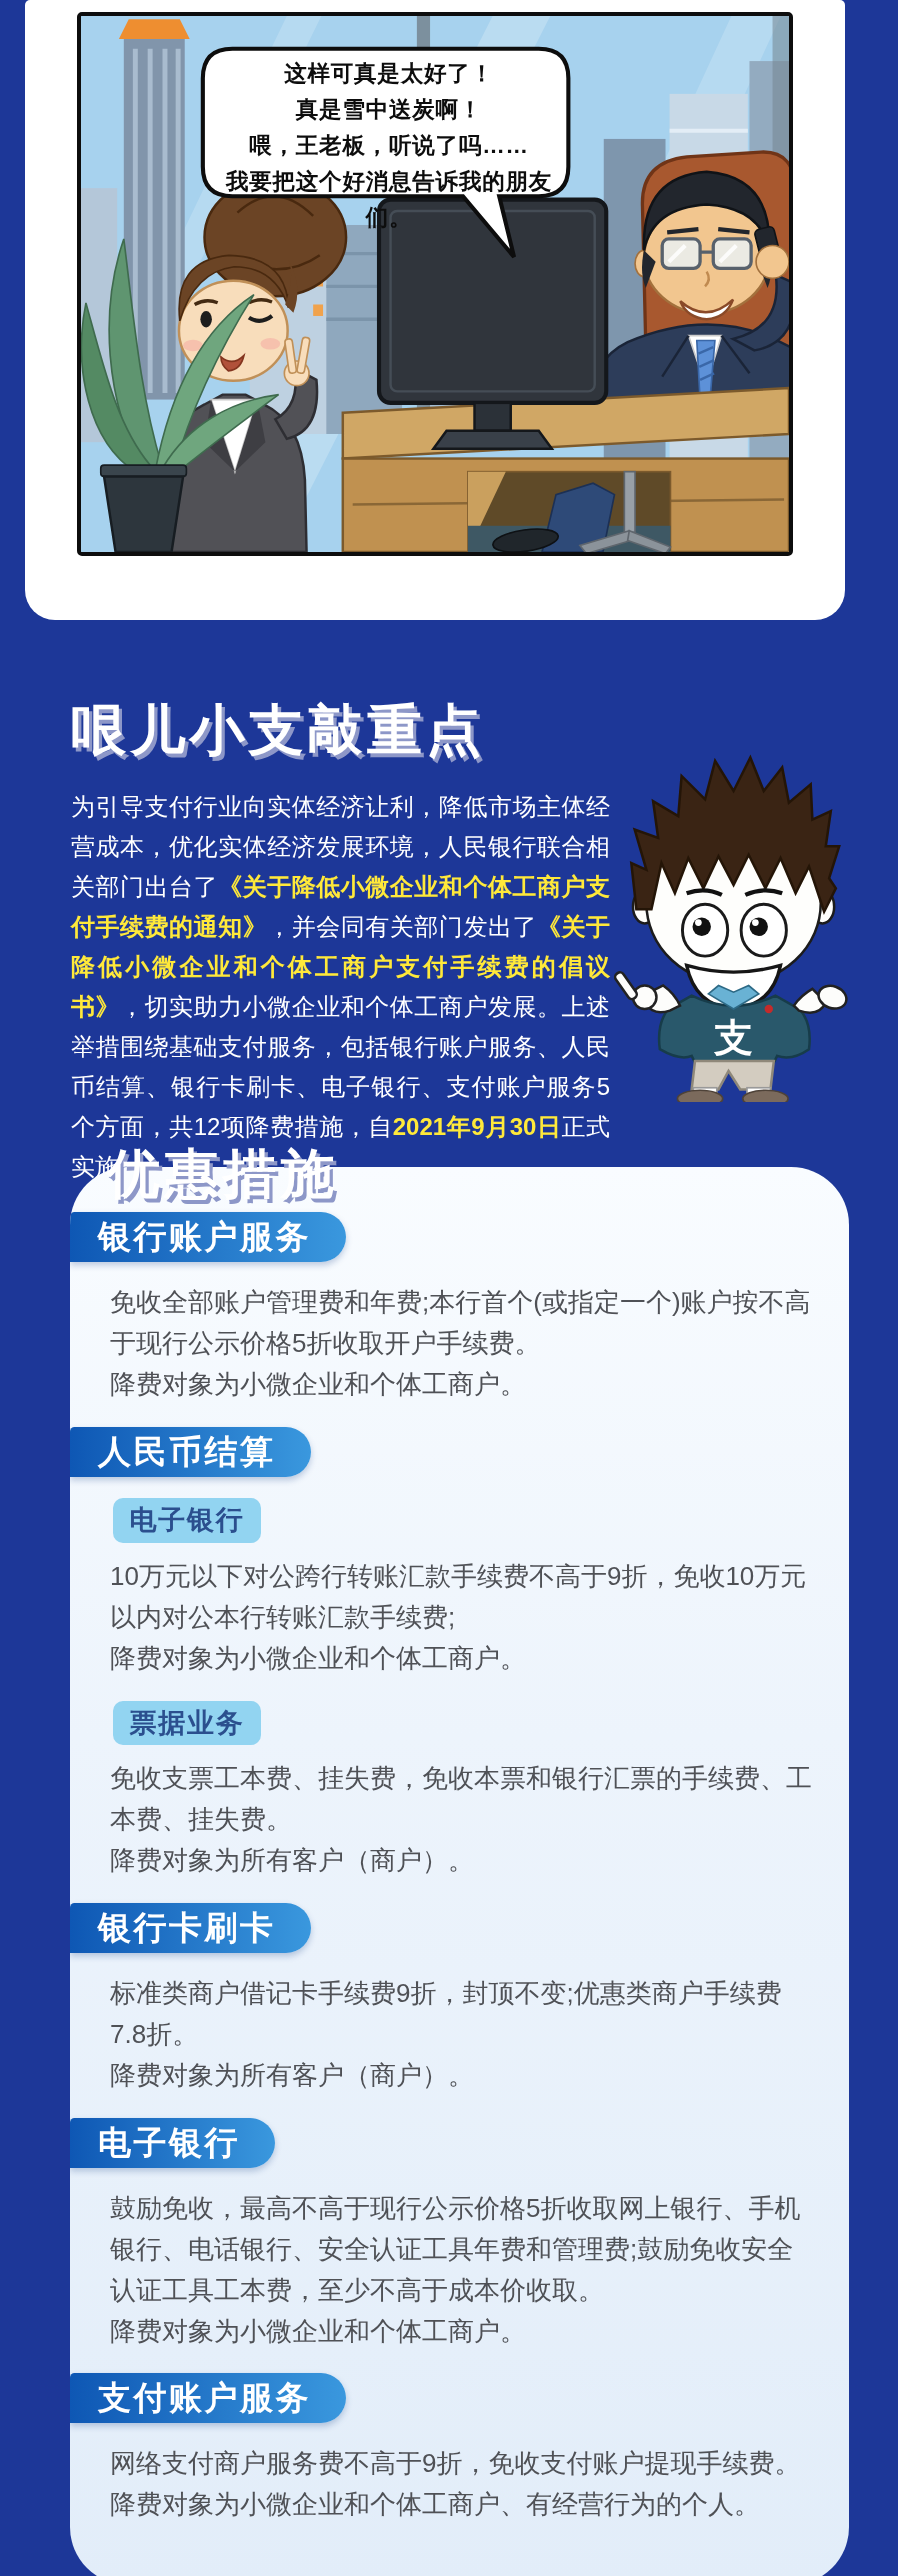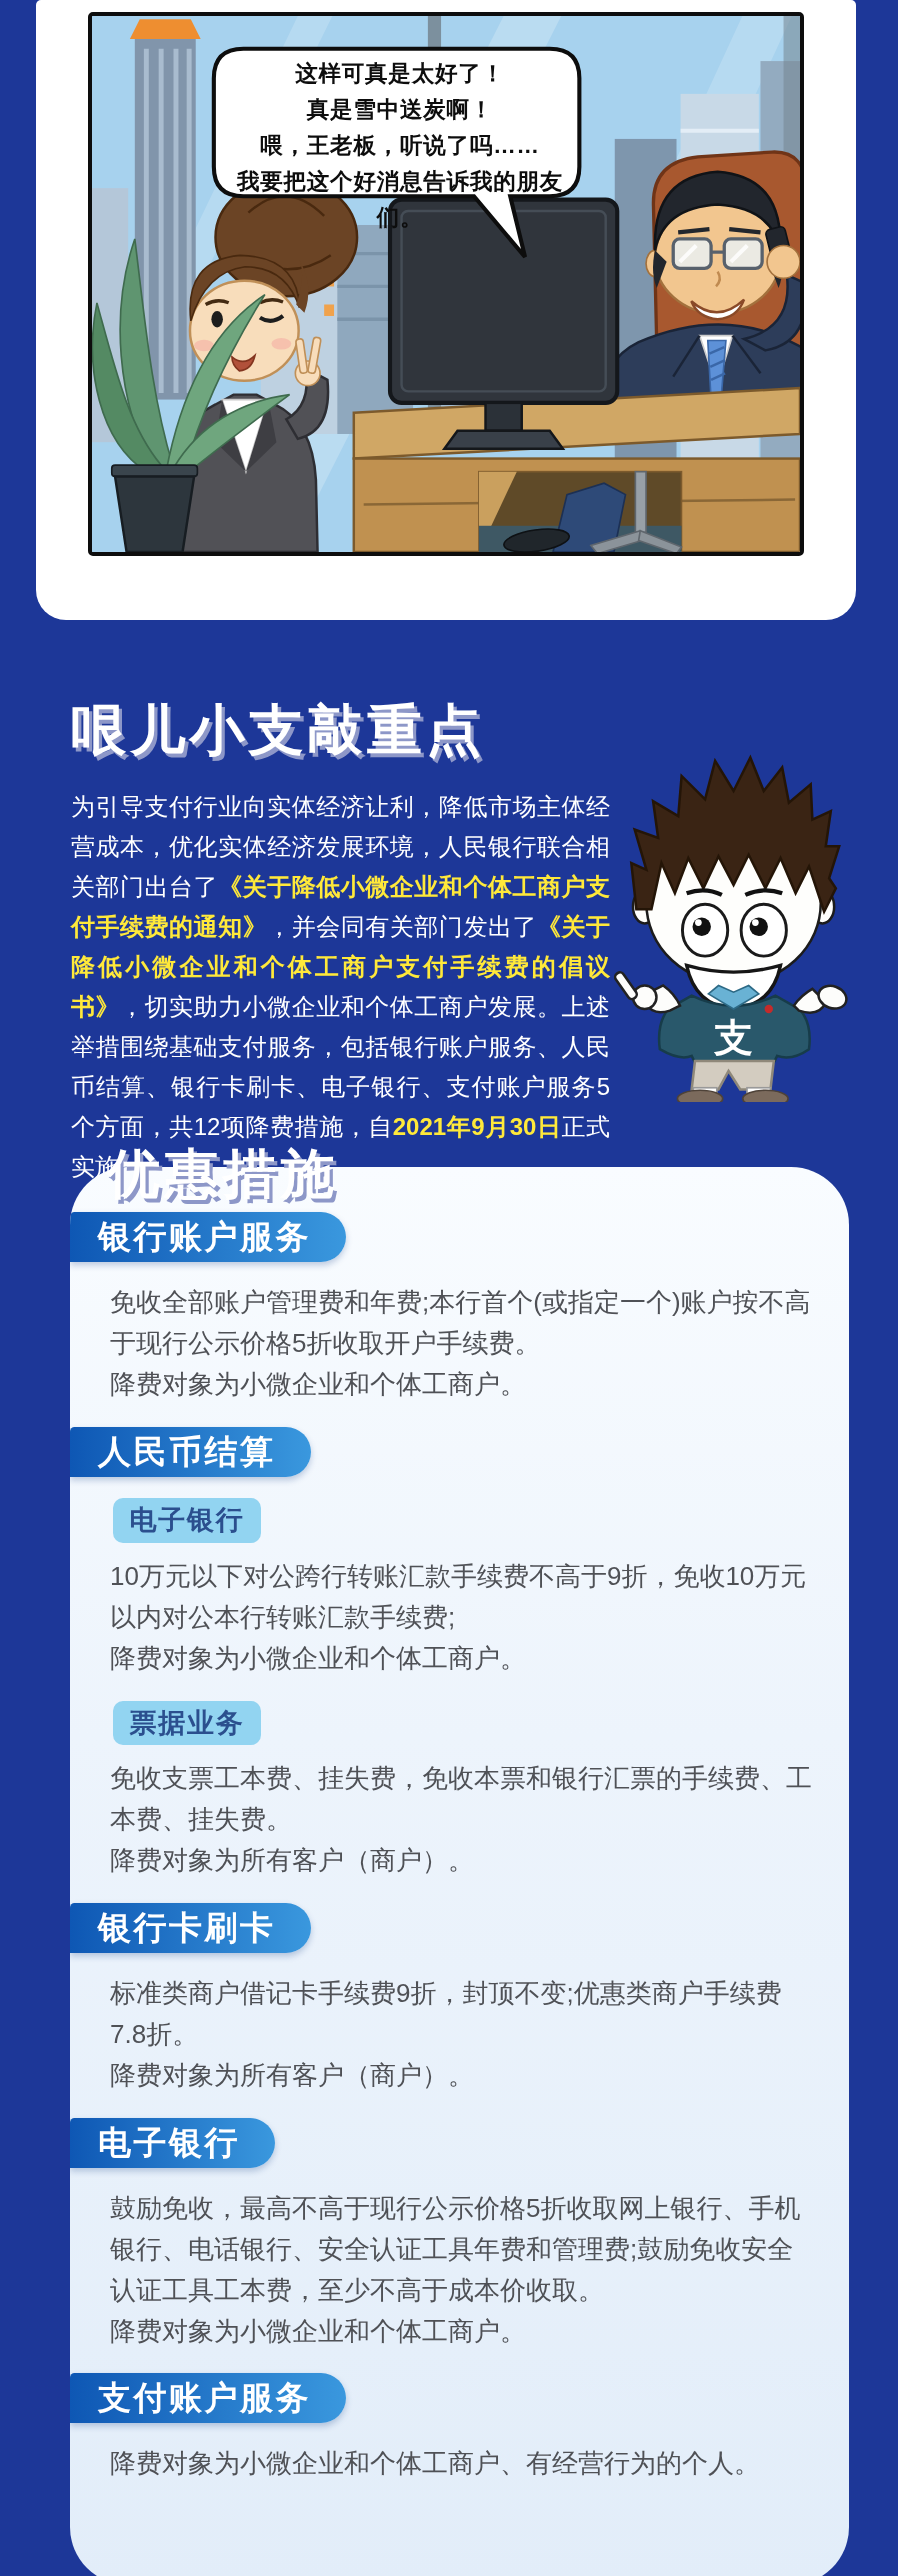--- a/index.html
+++ b/index.html
@@ -9,21 +9,21 @@
   }
   *{margin:0;padding:0;box-sizing:border-box;}
   html,body{width:899px;}
   body{
     position:relative;width:899px;height:2576px;overflow:hidden;
     background:var(--page_bg);
     font-family:"Liberation Sans","DejaVu Sans",sans-serif;
   }
   
   .comic-card{
-    position:absolute;left:36px;top:0;width:820px;height:620px;
+    position:absolute;left:25px;top:0;width:820px;height:620px;
     background:#ffffff;border-radius:5px 5px 30px 30px;
   }
   .comic-panel{
     position:absolute;left:52px;top:11.7px;width:716px;height:544px;
     border:4.2px solid #0d0d0d;border-radius:5px;overflow:hidden;background:var(--panel_sky);
   }
   .comic-panel svg{position:absolute;left:0;top:0;width:100%;height:100%;}
   .bubble-text{
     position:absolute;left:123px;top:40px;width:370px;
     text-align:center;font-weight:bold;font-size:22.5px;line-height:36px;color:#0d0d0d;
@@ -302,17 +302,18 @@
   </div>
 
   <div class="section">
     <div class="pill">电子银行</div>
     <p>鼓励免收，最高不高于现行公示价格5折收取网上银行、手机银行、电话银行、安全认证工具年费和管理费;鼓励免收安全认证工具工本费，至少不高于成本价收取。</p>
     <p>降费对象为小微企业和个体工商户。</p>
   </div>
 
   <div class="section">
     <div class="pill">支付账户服务</div>
+    <p>网络支付商户服务费不高于9折，免收支付账户提现手续费。</p>
     <p>降费对象为小微企业和个体工商户、有经营行为的个人。</p>
   </div>
 
 </div>
 
 
 </body></html>

